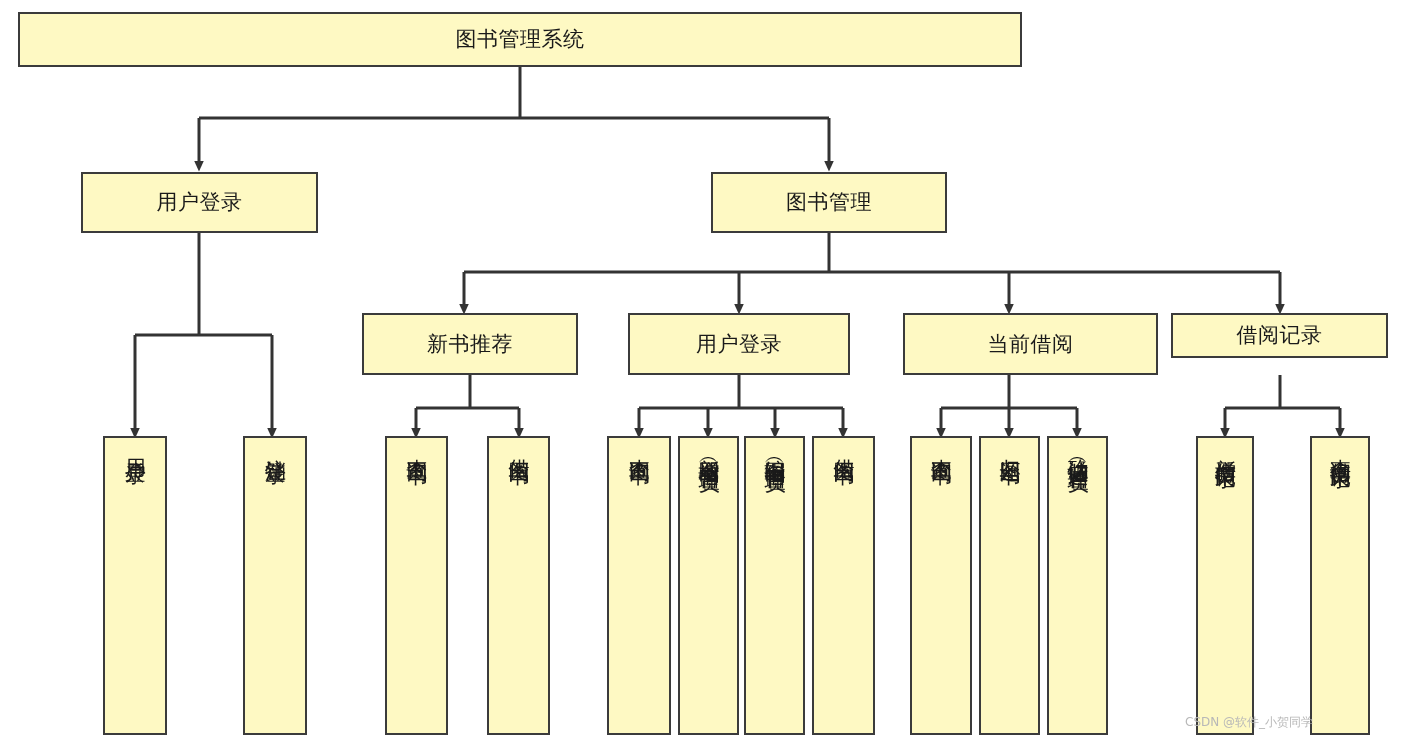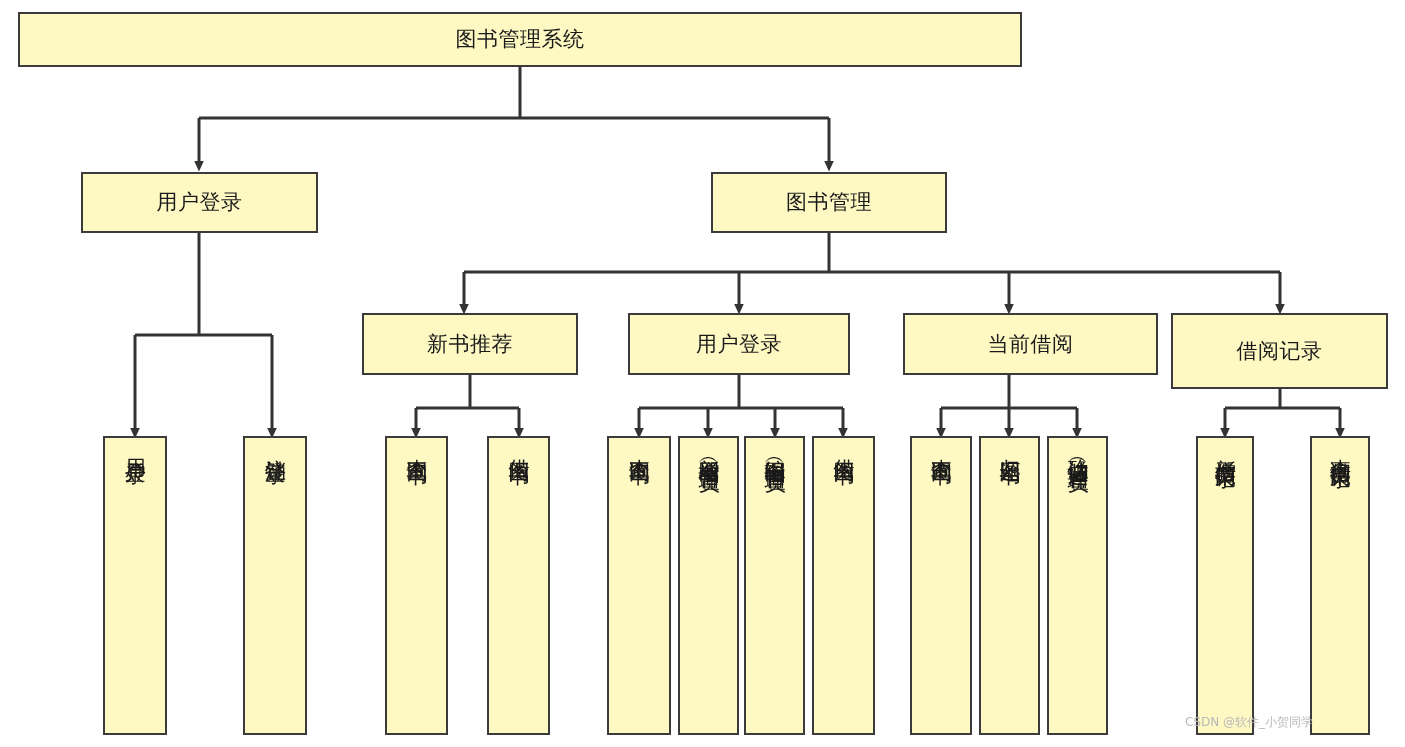--- a/index.html
+++ b/index.html
@@ -136,21 +136,21 @@
 
   <div class="node horizontal" style="left:362px; top:313px; width:216px; height:62px;">
     <span class="label">新书推荐</span>
   </div>
   <div class="node horizontal" style="left:628px; top:313px; width:222px; height:62px;">
     <span class="label">用户登录</span>
   </div>
   <div class="node horizontal" style="left:903px; top:313px; width:255px; height:62px;">
     <span class="label">当前借阅</span>
   </div>
-  <div class="node horizontal" style="left:1171px; top:313px; width:217px; height:76px;">
+  <div class="node horizontal" style="left:1171px; top:313px; width:217px; height:45px;">
     <span class="label">借阅记录</span>
   </div>
 
   <div class="node vertical" style="left:103px; top:436px; width:64px; height:299px;">
     <span class="label">用户登录</span>
   </div>
   <div class="node vertical" style="left:243px; top:436px; width:64px; height:299px;">
     <span class="label">注销登录</span>
   </div>
 

